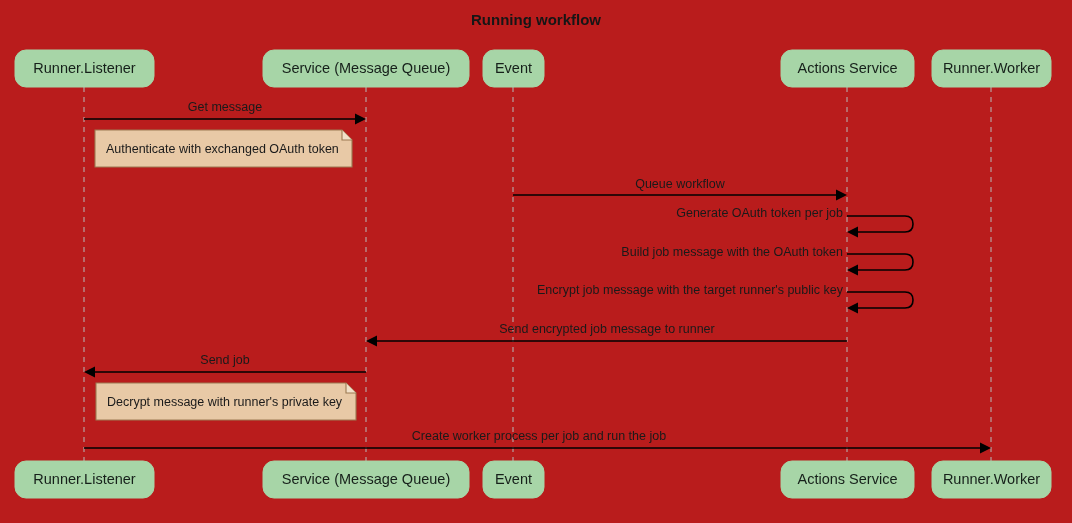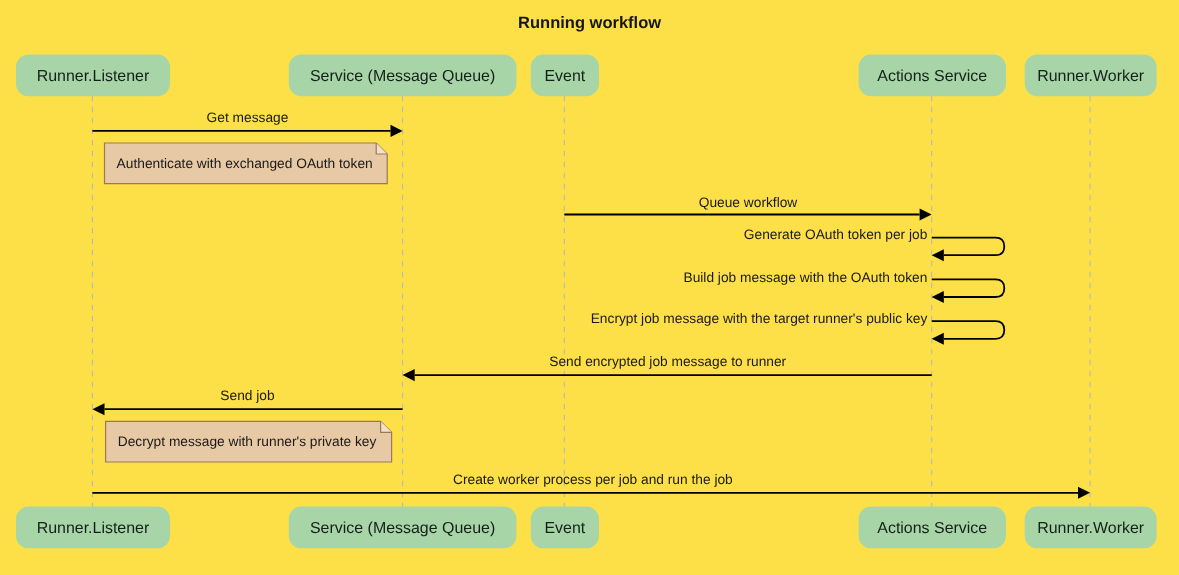--- a/index.html
+++ b/index.html
@@ -9,21 +9,21 @@
     background: #ffffff;
   }
   body {
     font-family: "Liberation Sans", sans-serif;
     -webkit-font-smoothing: antialiased;
   }
   #diagram-root {
     position: relative;
     width: 1072px;
     height: 523px;
-    background: #fde047;
+    background: #b91c1c;
     overflow: hidden;
   }
   #diagram-svg {
     position: absolute;
     top: 0;
     left: 0;
     width: 1072px;
     height: 523px;
   }
   .diagram-title {

